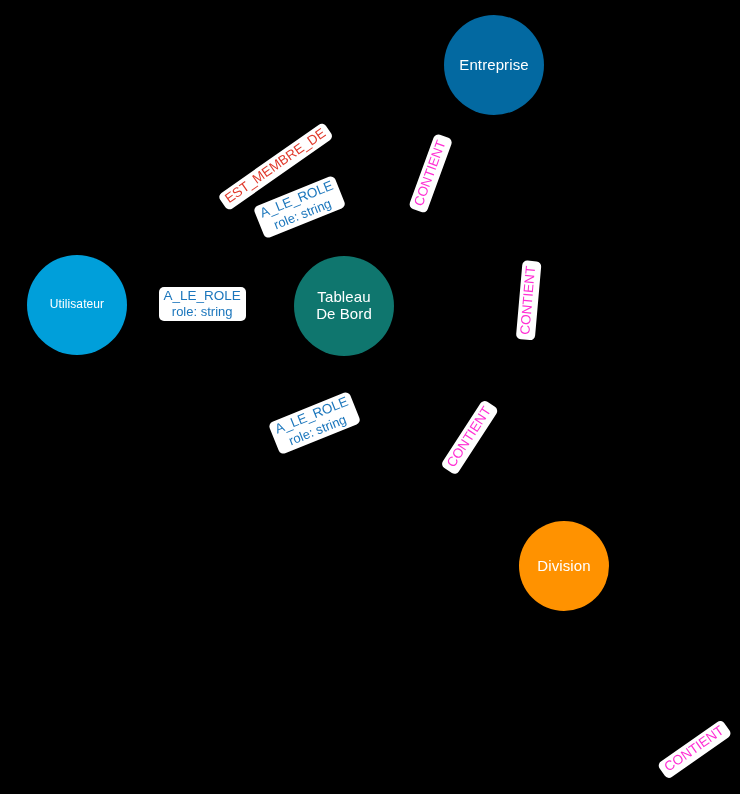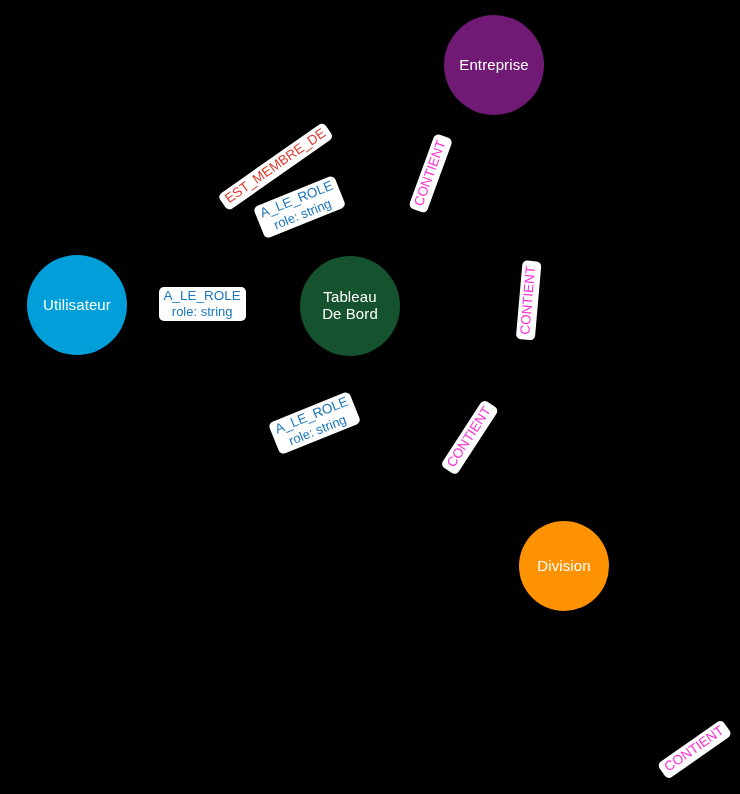--- a/index.html
+++ b/index.html
@@ -59,27 +59,27 @@
   }
   .rel-prop {
     display: block;
     font-size: 13px;
   }
 </style>
 </head>
 <body>
 
 <div id="graph-canvas">
-    <div class="node" style="left: 444px; top: 15px; width: 100px; height: 100px; background: #701a75; font-size: 15px;">
+    <div class="node" style="left: 444px; top: 15px; width: 100px; height: 100px; background: #0369a1; font-size: 15px;">
       <span class="node-caption">Entreprise</span>
     </div>
-    <div class="node" style="left: 27px; top: 255px; width: 100px; height: 100px; background: rgb(0, 159, 218); font-size: 15px;">
+    <div class="node" style="left: 27px; top: 255px; width: 100px; height: 100px; background: rgb(0, 159, 218); font-size: 12px;">
       <span class="node-caption">Utilisateur</span>
     </div>
-    <div class="node" style="left: 300px; top: 256px; width: 100px; height: 100px; background: #14532d; font-size: 15px;">
+    <div class="node" style="left: 294px; top: 256px; width: 100px; height: 100px; background: #0f766e; font-size: 15px;">
       <span class="node-caption">Tableau
 De Bord</span>
     </div>
     <div class="node" style="left: 519px; top: 521px; width: 90px; height: 90px; background: rgb(255, 146, 0); font-size: 15px; justify-content: center;">
       <span class="node-caption">Division</span>
     </div>
     <div class="rel-label" style="left: 210.5px; top: 156.5px; transform: rotate(-35deg);">
       <span class="rel-type" style="color: rgb(224, 57, 43);">EST_MEMBRE_DE</span>
     </div>
     <div class="rel-label" style="left: 255.5px; top: 190px; transform: rotate(-22deg);">

